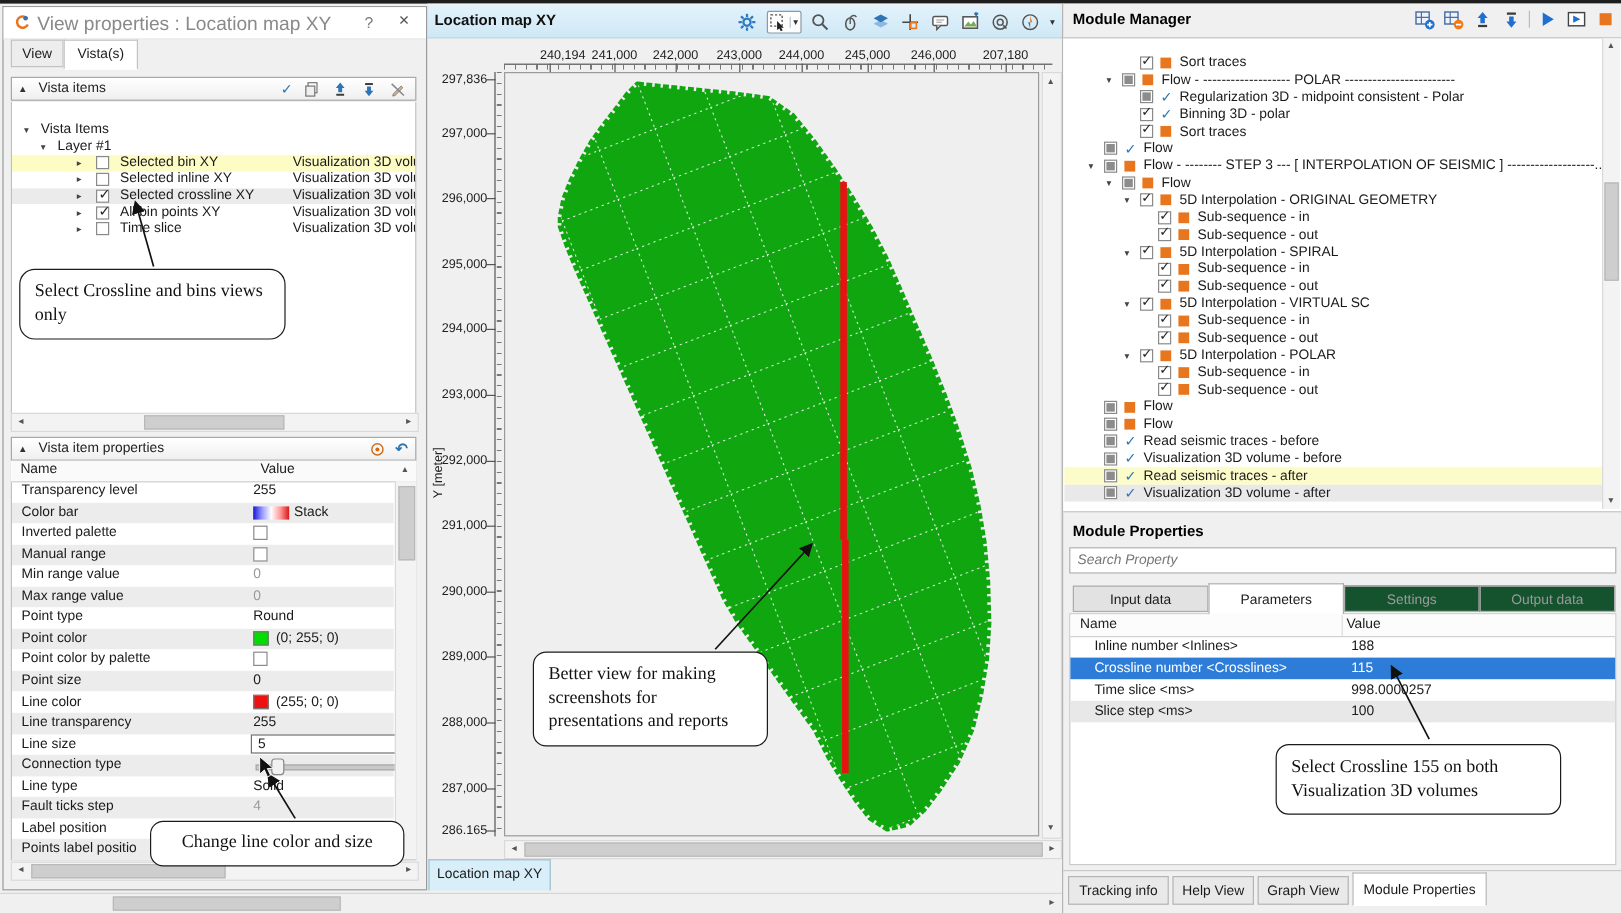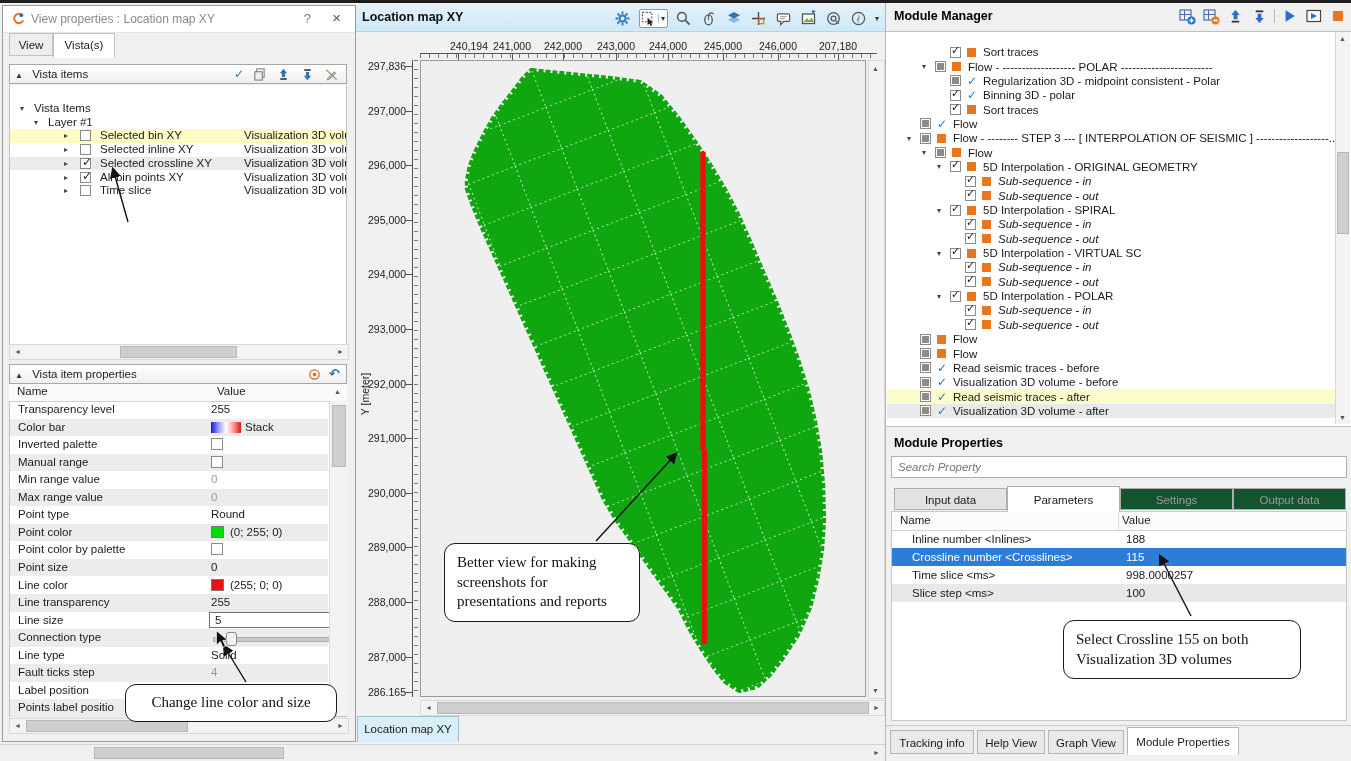--- a/index.html
+++ b/index.html
@@ -16,21 +16,21 @@
   .sbar{position:absolute;font-size:7px;color:#555;line-height:1;}
   .sbthumb{position:absolute;background:#cecece;border:1px solid #b8b8b8;}
   .chk{position:absolute;width:12px;height:12px;background:#fff;border:1px solid #8a8a8a;box-sizing:border-box;}
   .chk .m{position:absolute;left:1px;top:-3px;font-size:12px;font-weight:bold;color:#222;}
   .ico{display:inline-flex;width:18px;height:17px;align-items:center;justify-content:center;}
 
   
   .dialog{position:absolute;left:2px;top:5px;width:354px;height:737px;background:#f0f0f0;
           border:1px solid #9b9b9b;box-sizing:border-box;z-index:20;}
   .d-title{position:absolute;left:0;top:0;width:100%;height:26px;background:#fff;border-bottom:1px solid #e3e3e3;}
-  .d-title .t{position:absolute;left:28px;top:6px;color:#8a8a8a;font-size:12px;}
+  .d-title .t{position:absolute;left:28px;top:6px;color:#8a8a8a;font-size:16px;}
   .d-help{position:absolute;right:44px;top:5px;color:#777;font-size:13px;}
   .d-close{position:absolute;right:14px;top:3px;color:#555;font-size:15px;}
   .dtab{position:absolute;top:27px;height:23px;line-height:23px;text-align:center;
         border:1px solid #c2c2c2;background:#ededed;box-sizing:border-box;}
   .dtab.on{background:#fff;border-bottom:1px solid #fff;height:25px;z-index:2;}
   .sechead{position:absolute;left:6px;width:338px;height:20px;background:linear-gradient(#ffffff,#efefef);
            border:1px solid #a8a8a8;box-sizing:border-box;line-height:18px;}
   .sechead .cap{margin-left:6px;font-size:11.5px;color:#222;}
   .sechead .tri{font-size:8px;color:#333;margin-left:5px;}
   .hdricons{position:absolute;right:6px;top:1px;display:flex;gap:6px;align-items:center;height:16px;}
@@ -95,21 +95,21 @@
   .mmtree{position:absolute;left:0;top:28px;width:466px;height:394px;background:#fff;border-top:1px solid #c0c0c0;
           border-bottom:1px solid #c0c0c0;overflow:hidden;}
   .mrow{position:absolute;left:1px;width:450px;height:14.35px;display:flex;align-items:center;white-space:nowrap;overflow:hidden;box-sizing:border-box;}
   .mrow.yellow{background:#fcfcca;} .mrow.gray{background:#e9e9e9;}
   .mrow .exp{width:13px;font-size:8px;color:#444;flex:none;}
   .mrow .box{width:11px;height:11px;background:#fff;border:1px solid #8a8a8a;box-sizing:border-box;position:relative;flex:none;margin-right:6px;}
   .mrow .box .in{position:absolute;left:1px;top:1px;width:7px;height:7px;background:#8c8c8c;}
   .mrow .box .ck{position:absolute;left:0px;top:-4px;font-size:11px;font-weight:bold;color:#222;}
   .mrow .osq{width:9px;height:9px;background:#e8761e;flex:none;margin-right:7px;}
   .mrow .bck{width:12px;font-size:12px;font-weight:bold;color:#2e75b6;flex:none;margin-right:4px;line-height:10px;}
-  .mrow .lb{font-size:11.5px;} .mrow .lb.it{font-style:italic;}
+  .mrow .lb{font-size:11.5px;} .mrow .lb.it{}
   .mm-vscroll{position:absolute;right:1px;top:29px;width:14px;height:392px;background:#f3f3f3;border-left:1px solid #d9d9d9;}
   .mp2-title{position:absolute;left:8px;top:433px;font-weight:bold;font-size:12.5px;color:#000;}
   .searchbox{position:absolute;left:5px;top:453px;width:456px;height:22px;box-sizing:border-box;border:1px solid #b0b0b0;
              background:#fff;font-style:italic;color:#9a9a9a;font-size:11.5px;padding-left:6px;font-family:inherit;}
   .mtab{position:absolute;height:22px;line-height:22px;text-align:center;background:#e2e2e2;border:1px solid #adadad;
         box-sizing:border-box;top:485px;}
   .mtab.active{background:#fff;border-bottom:1px solid #fff;top:483px;height:26px;line-height:26px;z-index:3;}
   .mtab.disabled{color:#9a9a9a;background:#14532d;text-align:center;}
   .mp-table{position:absolute;left:5px;top:508px;width:456px;height:210px;background:#fff;border:1px solid #c8c8c8;box-sizing:border-box;}
   .mp-th{position:absolute;left:0;top:0;width:454px;height:18px;background:#fcfcfc;border-bottom:1px solid #d0d0d0;}
@@ -709,20 +709,23 @@
           <span class="mod">Visualization 3D volum</span>
         </div>
       </div>
 
     <div class="sb" style="left:6px;top:338px;width:338px;height:14px;">
       <span class="sbar" style="left:4px;top:3px;">◄</span>
       <span class="sbar" style="right:4px;top:3px;">►</span>
       <span class="sbthumb" style="left:110px;top:1px;width:115px;height:10px;"></span>
     </div>
 
+    <div class="callout" style="left:13px;top:218px;width:196px;border-radius:13px;">
+      <span>Select Crossline and bins views only</span>
+    </div>
     <svg class="arrowsvg" width="354" height="737" style="left:0;top:0;">
       <defs>
           <marker id="ah2" viewBox="0 0 10 10" refX="8" refY="5" markerWidth="8" markerHeight="8" orient="auto">
             <path d="M0 0 L10 5 L0 10 Z" fill="#111"></path>
           </marker>
         </defs>
       <line x1="125" y1="216" x2="110" y2="163" stroke="#111" stroke-width="1.4" marker-end="url(#ah2)"></line>
       <line x1="243" y1="676" x2="221" y2="640" stroke="#111" stroke-width="1.4" marker-end="url(#ah2)"></line>
     </svg>
 

